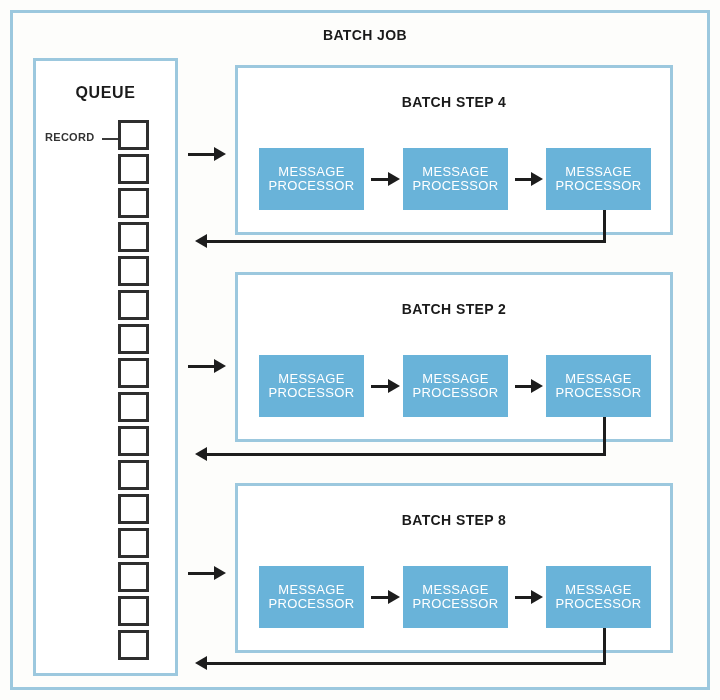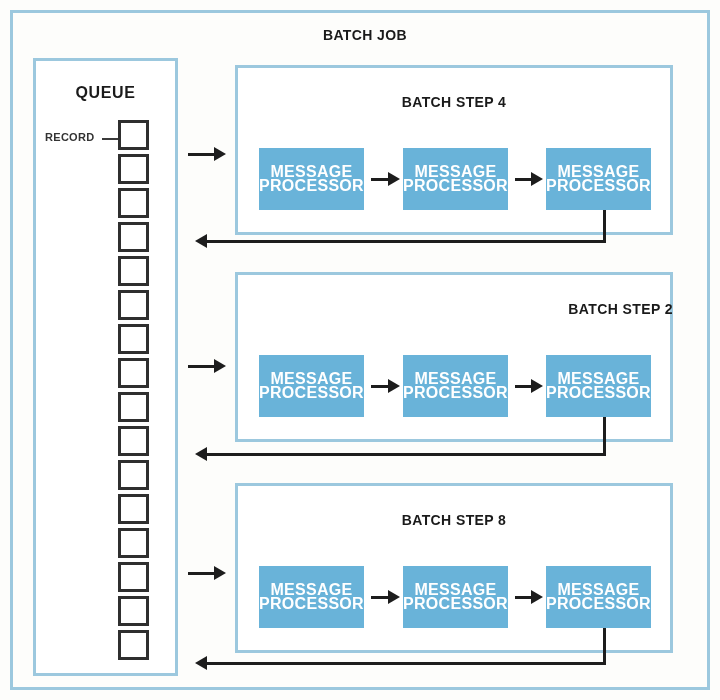--- a/index.html
+++ b/index.html
@@ -51,21 +51,21 @@
   .step-title{
     position:absolute;width:438px;left:235px;text-align:center;
     font-size:14px;font-weight:bold;color:#1a1a1a;letter-spacing:.4px;
   }
   .mp-box{
     position:absolute;width:105px;height:62px;background:#69b3d9;
     display:flex;align-items:center;justify-content:center;
     box-sizing:border-box;
   }
   .mp-label{
-    color:#ffffff;font-size:16px;font-weight:bold;line-height:14px;
+    color:#ffffff;font-size:13px;font-weight:normal;line-height:14px;
     text-align:center;letter-spacing:.3px;
   }
 
   
   .arrow-line{position:absolute;background:#1d1d1d;}
   .arrow-head-right{
     position:absolute;width:0;height:0;
     border-top:7px solid transparent;border-bottom:7px solid transparent;
     border-left:12px solid #1d1d1d;
   }
@@ -118,21 +118,21 @@
       <div class="arrow-head-right" style="left: 388px; top: 172px;"></div>
       <div class="mp-box" style="left: 403px; top: 148px;">
         <div class="mp-label"><span>MESSAGE</span><br><span>PROCESSOR</span></div>
       </div>
       <div class="arrow-line" style="left: 515px; top: 177.5px; width: 16px; height: 3px;"></div>
       <div class="arrow-head-right" style="left: 531px; top: 172px;"></div>
       <div class="mp-box" style="left: 546px; top: 148px;">
         <div class="mp-label"><span>MESSAGE</span><br><span>PROCESSOR</span></div>
       </div>
       <div class="step-frame" style="top: 272px; height: 170px;"></div>
-      <div class="step-title" style="top: 301px; text-align: right;">BATCH STEP 2</div>
+      <div class="step-title" style="top: 301px;">BATCH STEP 2</div>
       <div class="mp-box" style="left: 259px; top: 355px;">
         <div class="mp-label"><span>MESSAGE</span><br><span>PROCESSOR</span></div>
       </div>
       <div class="arrow-line" style="left: 371px; top: 384.5px; width: 17px; height: 3px;"></div>
       <div class="arrow-head-right" style="left: 388px; top: 379px;"></div>
       <div class="mp-box" style="left: 403px; top: 355px;">
         <div class="mp-label"><span>MESSAGE</span><br><span>PROCESSOR</span></div>
       </div>
       <div class="arrow-line" style="left: 515px; top: 384.5px; width: 16px; height: 3px;"></div>
       <div class="arrow-head-right" style="left: 531px; top: 379px;"></div>

